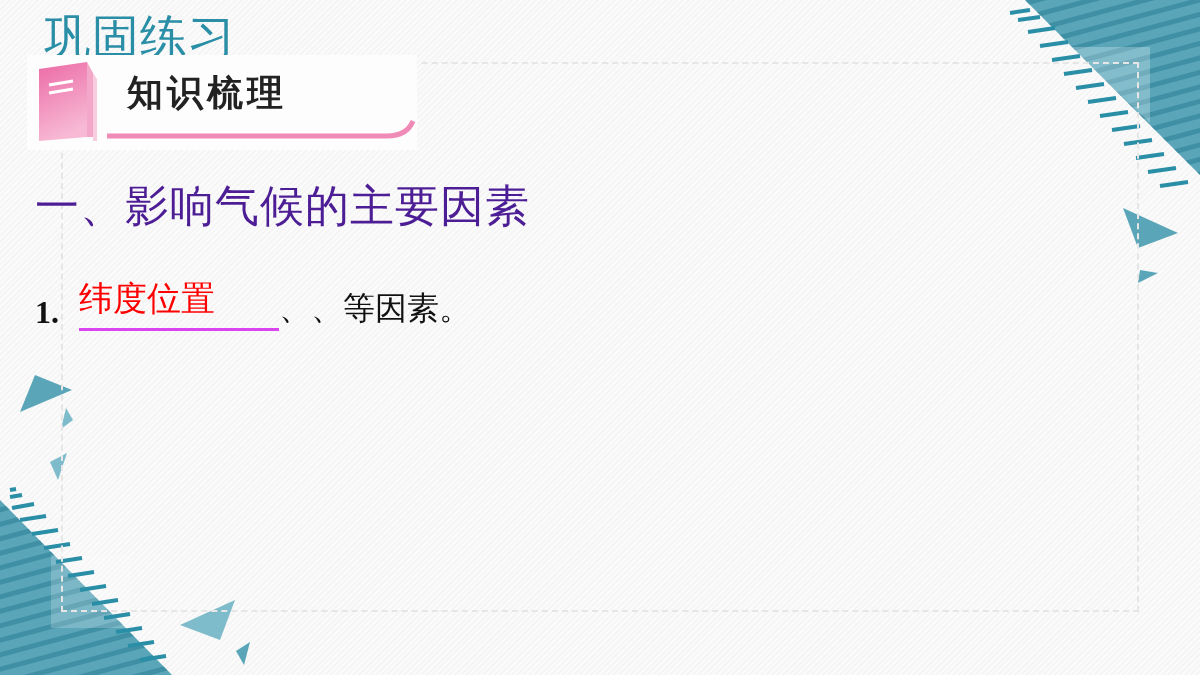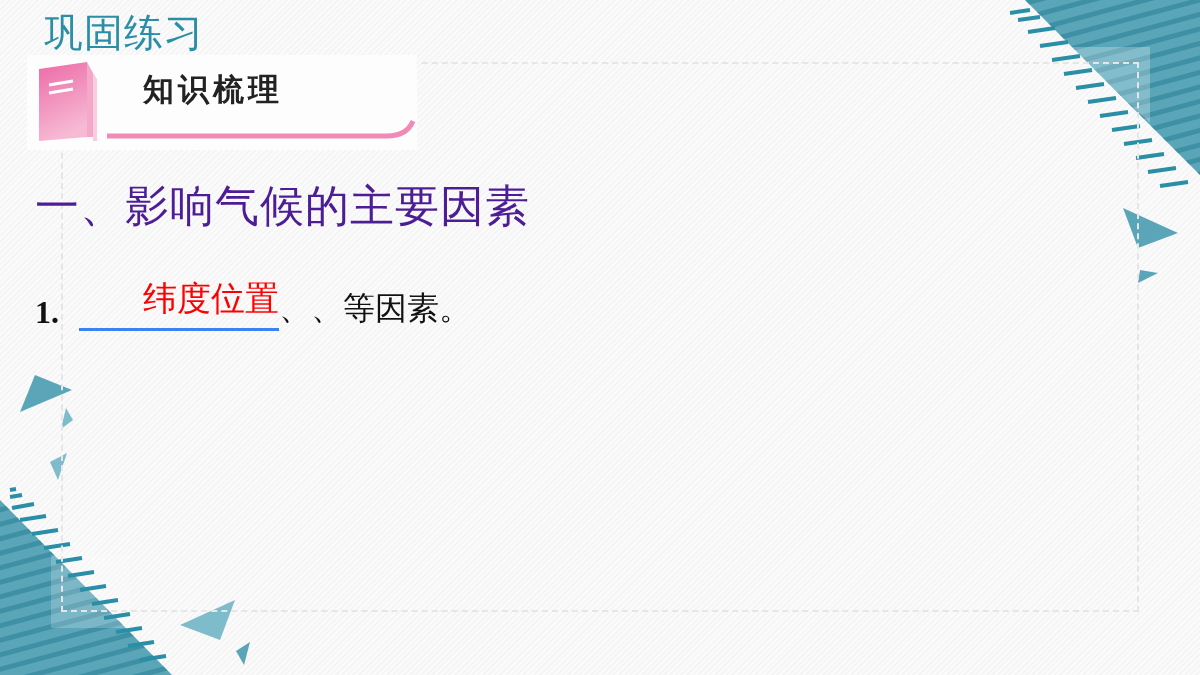--- a/index.html
+++ b/index.html
@@ -7,41 +7,41 @@
     width:1200px; height:675px; position:relative; overflow:hidden;
     background: repeating-linear-gradient(135deg, #fbfbfb 0px, #fbfbfb 2px, #f5f5f5 2px, #f5f5f5 4px);
     font-family: "DejaVu Serif", "Liberation Serif", serif;
   }
   .frame {
     position:absolute; left:61px; top:62px; width:1078px; height:550px;
     border:2px dashed #e6e6e6; box-sizing:border-box;
   }
   .deco { position:absolute; left:0; top:0; }
   .section-tag {
-    position:absolute; left:44px; top:6px; font-size:39px; color:#2a8fa6;
+    position:absolute; left:44px; top:6px; font-size:47px; color:#2a8fa6;
     font-family: "DejaVu Serif", "Liberation Serif", serif; letter-spacing:1px;
   }
   .banner {
     position:absolute; left:27px; top:55px; width:390px; height:95px; background:#fdfdfd;
   }
   .banner-title {
-    position:absolute; left:116px; top:14px; font-size:31px; font-weight:bold; color:#222;
+    position:absolute; left:100px; top:14px; font-size:36px; font-weight:bold; color:#222;
     font-family: "DejaVu Sans", "Liberation Sans", sans-serif; letter-spacing:4px;
   }
   .heading {
     position:absolute; left:35px; top:177px; font-size:44px; color:#4c1d95; letter-spacing:1px;
   }
   .line1 {
     position:absolute; left:35px; top:280px; font-size:32px; color:#111; white-space:nowrap;
     display:flex; align-items:flex-end;
   }
   .num { font-weight:bold; font-family:"Liberation Serif", serif; }
   .blank {
-    display:inline-block; position:relative; border-bottom:3px solid #3b82f6; height:48px;
-    text-align:right;
+    display:inline-block; position:relative; border-bottom:3px solid #d946ef; height:48px;
+    text-align:left;
   }
   .blank span {
     position:absolute; left:0; right:0; top:-4px; color:#f00; font-size:34px;
   }
 </style>
 </head>
 <body>
 
 <svg class="deco" width="1200" height="675">
   <defs>

